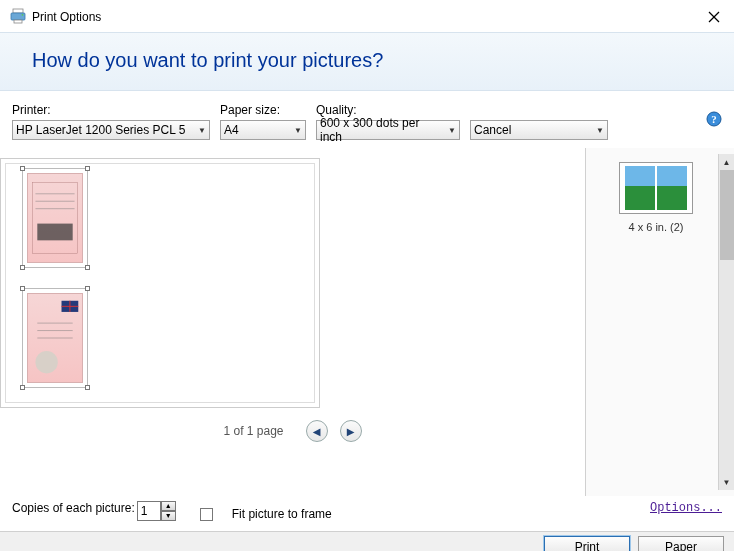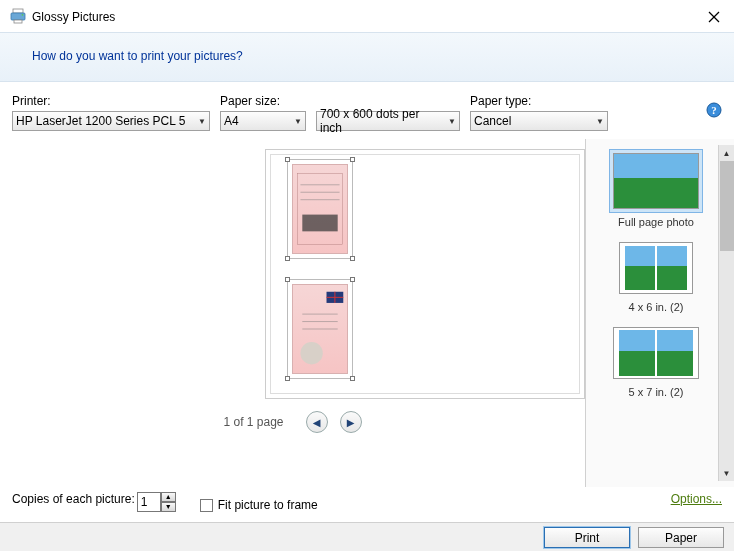--- a/index.html
+++ b/index.html
@@ -2,31 +2,31 @@
 <html><head>
 <meta charset="utf-8">
 <style>
   * { box-sizing: border-box; margin: 0; padding: 0; }
   body { font-family: "Segoe UI", Tahoma, sans-serif; font-size: 12px; color: #000; background: #fff; width: 734px; height: 551px; overflow: hidden; position: relative; }
   
   .titlebar { display: flex; align-items: center; justify-content: space-between; padding: 6px 10px 4px 10px; height: 32px; }
   .titleleft { display: flex; align-items: center; gap: 6px; }
   .closebtn { width: 20px; height: 20px; display: flex; align-items: center; justify-content: center; cursor: pointer; }
   
-  .header { background: linear-gradient(#f3f8fc, #e8f1f9); border-top: 1px solid #d7e3ee; border-bottom: 1px solid #d7e3ee; padding: 16px 16px 18px 32px; color: #003399; font-size: 12px; }
+  .header { background: linear-gradient(#f3f8fc, #e8f1f9); border-top: 1px solid #d7e3ee; border-bottom: 1px solid #d7e3ee; padding: 16px 16px 18px 32px; color: #003399; font-size: 20px; }
   
   .controls-row { display: flex; gap: 10px; padding: 12px 12px 8px 12px; align-items: flex-end; }
   .control-group { display: flex; flex-direction: column; gap: 3px; }
   .control-group label { font-size: 12px; }
   .combo { border: 1px solid #a0a0a0; background: linear-gradient(#fdfdfd, #e7e7e7); height: 20px; font-size: 12px; padding: 1px 3px; display: flex; align-items: center; justify-content: space-between; cursor: pointer; }
   .combo .arrow { font-size: 8px; color: #333; margin-left: 4px; }
   .helpicon { margin-left: auto; align-self: center; padding-bottom:2px; }
   
   .mainrow { display: flex; height: calc(100% - 32px - 52px - 54px - 34px - 30px); border-bottom: 1px solid transparent; }
-  .preview-pane { flex: 0 0 585px; display: flex; flex-direction: column; align-items: flex-end; padding-top: 10px; }
+  .preview-pane { flex: 0 0 585px; display: flex; flex-direction: column; align-items: flex-start; padding-top: 10px; }
   .sheet-wrap { position: relative; padding: 4px; border: 1px solid #ccc; background: #fff; }
   .sheet { width: 310px; height: 240px; background: #fff; border: 1px solid #ddd; position: relative; }
   .thumb { position: absolute; border: 1px solid #bbb; background: #fff; }
   .handle { position: absolute; width: 5px; height: 5px; border:1px solid #777; background:#fff; }
   .card { background: linear-gradient(#f6d6d6, #f6c4c4); border: 1px solid #d8b0b0; }
   
   .pager { display: flex; align-items: center; gap: 12px; margin-top: 12px; justify-content:center; width:100%;}
   .pagetext { color: #555; margin-right: 10px;}
   .navbtn { width: 22px; height: 22px; border-radius: 50%; background: linear-gradient(#fafafa,#e8e8e8); border: 1px solid #9aa; display:flex; align-items:center; justify-content:center; cursor:pointer; color:#247; font-size:10px;}
   
@@ -40,42 +40,42 @@
   .layout-label { font-size: 11px; color:#333; margin-top:3px; text-align:center;}
   .scroll-track { width: 16px; background: #e7e7e7; display:flex; flex-direction:column; align-items:center; border-left:1px solid #d0d0d0;}
   .scroll-arrow { width:16px; height:16px; display:flex; align-items:center; justify-content:center; font-size:8px; color:#333; cursor:pointer;}
   .scroll-thumb { width:14px; background:#c0c0c0; margin:0 1px;}
 
   .bottomrow { display:flex; padding: 4px 12px; height: 34px; }
   .spinner { display:flex; align-items:stretch; margin-left:2px;}
   .spinner input { width: 24px; height:20px; border:1px solid #777; text-align:left; padding-left:3px; font-size:12px;}
   .spinbtns { display:flex; flex-direction:column; }
   .spinbtn { width:15px; height:10px; border:1px solid #777; background:linear-gradient(#f8f8f8,#d8d8d8); font-size:7px; line-height:7px; text-align:center; cursor:pointer;}
-  .checkbox { display:flex; align-items:center; gap:5px; margin-left:24px;}
+  .checkbox { display:flex; align-items:center; gap:19px; margin-left:24px;}
   .chk { width:13px; height:13px; border:1px solid #777; background:#fff; }
-  .options-link { margin-left:auto; color:#4d7c0f; text-decoration:underline; cursor:pointer; font-size:12px;}
+  .options-link { margin-left:auto; color:#4c1d95; text-decoration:underline; cursor:pointer; font-size:12px;font-family:Liberation Mono, monospace;}
 
   .footer { height:30px; background:#f0f0f0; border-top:1px solid #d0d0d0; display:flex; align-items:center; justify-content:flex-end; padding:0 10px; gap:8px;}
   .btn { width:86px; height:21px; border:1px solid #999; background:linear-gradient(#fdfdfd,#e7e7e7); font-size:12px; display:flex; align-items:center; justify-content:center; cursor:pointer;}
   .btn.primary { border:1px solid #2a6fb3; outline:1px solid #9ec7ea; }
 </style>
 </head>
 <body>
 
 <div class="titlebar">
   <div class="titleleft">
     <span>
       <svg width="16" height="16" viewBox="0 0 16 16">
         <rect x="3" y="1" width="10" height="4" fill="#fff" stroke="#888" stroke-width="0.8"></rect>
         <rect x="1" y="5" width="14" height="7" rx="1" fill="#6aa7d6" stroke="#3a7bb0" stroke-width="0.8"></rect>
         <rect x="4" y="12" width="8" height="3" fill="#fff" stroke="#888" stroke-width="0.8"></rect>
         <circle cx="12.5" cy="6.8" r="0.9" fill="#5c5"></circle>
       </svg>
     </span>
-    <span>Glossy Pictures</span>
+    <span>Print Options</span>
   </div>
   <div class="closebtn">
     <svg width="12" height="12" viewBox="0 0 12 12">
       <line x1="1" y1="1" x2="11" y2="11" stroke="#000" stroke-width="1.2"></line>
       <line x1="11" y1="1" x2="1" y2="11" stroke="#000" stroke-width="1.2"></line>
     </svg>
   </div>
 </div>
 
 <div class="header">How do you want to print your pictures?</div>
@@ -89,27 +89,27 @@
     </div>
   </div>
   <div class="control-group" style="width:86px">
     <label>Paper size:</label>
     <div class="combo">
       <span>A4</span>
       <span class="arrow">▼</span>
     </div>
   </div>
   <div class="control-group" style="width:144px">
-    <div class="combo">
-      <span>700 x 600 dots per inch</span>
+    <label>Quality:</label>
+    <div class="combo">
+      <span>600 x 300 dots per inch</span>
       <span class="arrow">▼</span>
     </div>
   </div>
   <div class="control-group" style="width:138px">
-    <label>Paper type:</label>
     <div class="combo">
       <span>Cancel</span>
       <span class="arrow">▼</span>
     </div>
   </div>
   <div class="helpicon">
     <svg width="16" height="16" viewBox="0 0 16 16">
       <circle cx="8" cy="8" r="7" fill="#3a8ddb" stroke="#1a5a9a"></circle>
       <text x="8" y="12" text-anchor="middle" fill="#fff" font-size="11" font-family="Georgia" font-weight="bold">?</text>
     </svg>
@@ -158,46 +158,29 @@
     </div>
     <div class="pager">
       <span class="pagetext">1 of 1 page</span>
       <div class="navbtn">◀</div>
       <div class="navbtn">▶</div>
     </div>
   </div>
 
   <div class="layout-pane">
     <div class="layout-inner">
-      <div class="layout-item selected">
-        <div class="thumbwrap">
-          <div class="layout-thumb">
-              <div class="lt-img" style="width:100%;height:100%;"></div>
-            </div>
-        </div>
-        <div class="layout-label">Full page photo</div>
-      </div>
       <div class="layout-item">
         <div class="thumbwrap">
           <div class="layout-thumb" style="width:74px; height:52px;">
             <div class="lt-img" style="width:30px;height:44px;"></div>
             <div class="lt-img" style="width:30px;height:44px;"></div>
           </div>
         </div>
         <div class="layout-label">4 x 6 in. (2)</div>
       </div>
-      <div class="layout-item">
-        <div class="thumbwrap">
-          <div class="layout-thumb" style="width:86px; height:52px;">
-            <div class="lt-img" style="width:36px;height:46px;"></div>
-            <div class="lt-img" style="width:36px;height:46px;"></div>
-          </div>
-        </div>
-        <div class="layout-label">5 x 7 in. (2)</div>
-      </div>
     </div>
     <div class="scroll-track">
       <div class="scroll-arrow">▲</div>
       <div class="scroll-thumb" style="height:90px;"></div>
       <div style="flex:1"></div>
       <div class="scroll-arrow">▼</div>
     </div>
   </div>
 </div>
 

